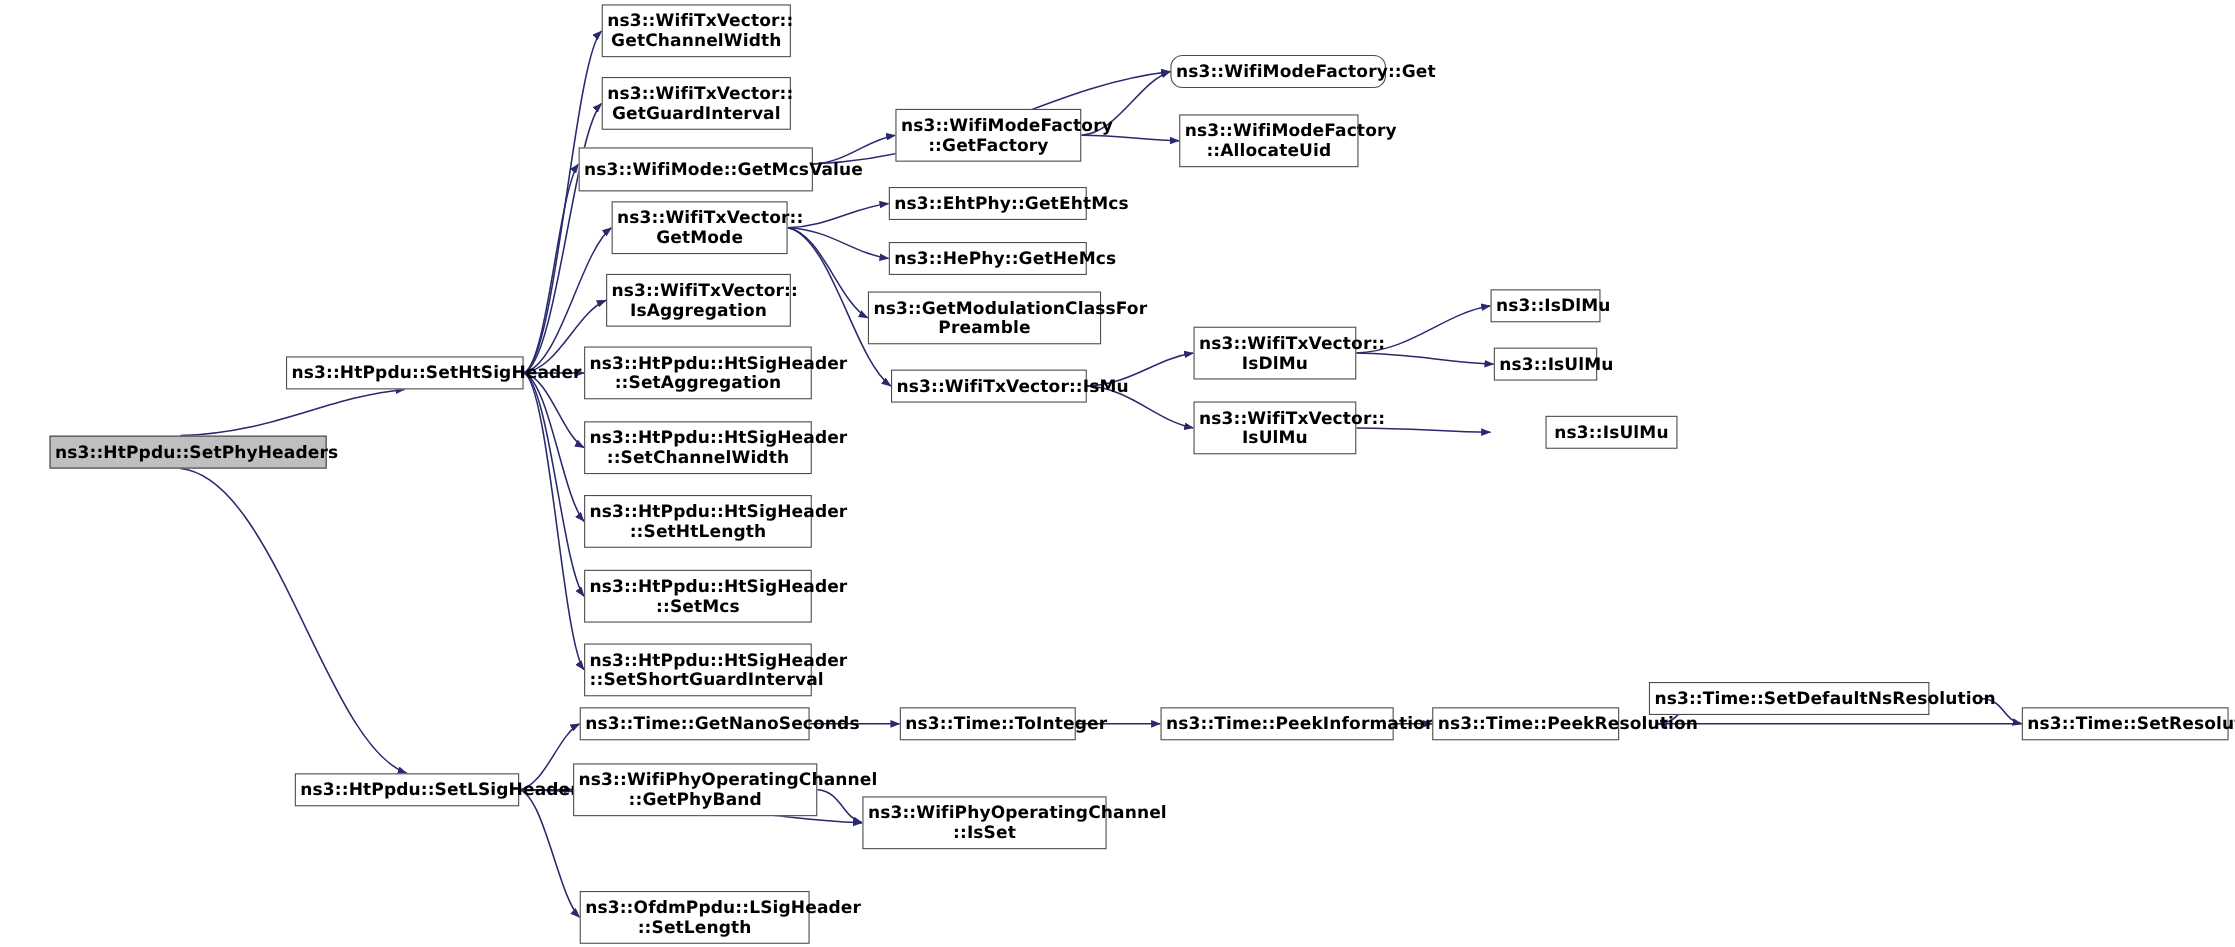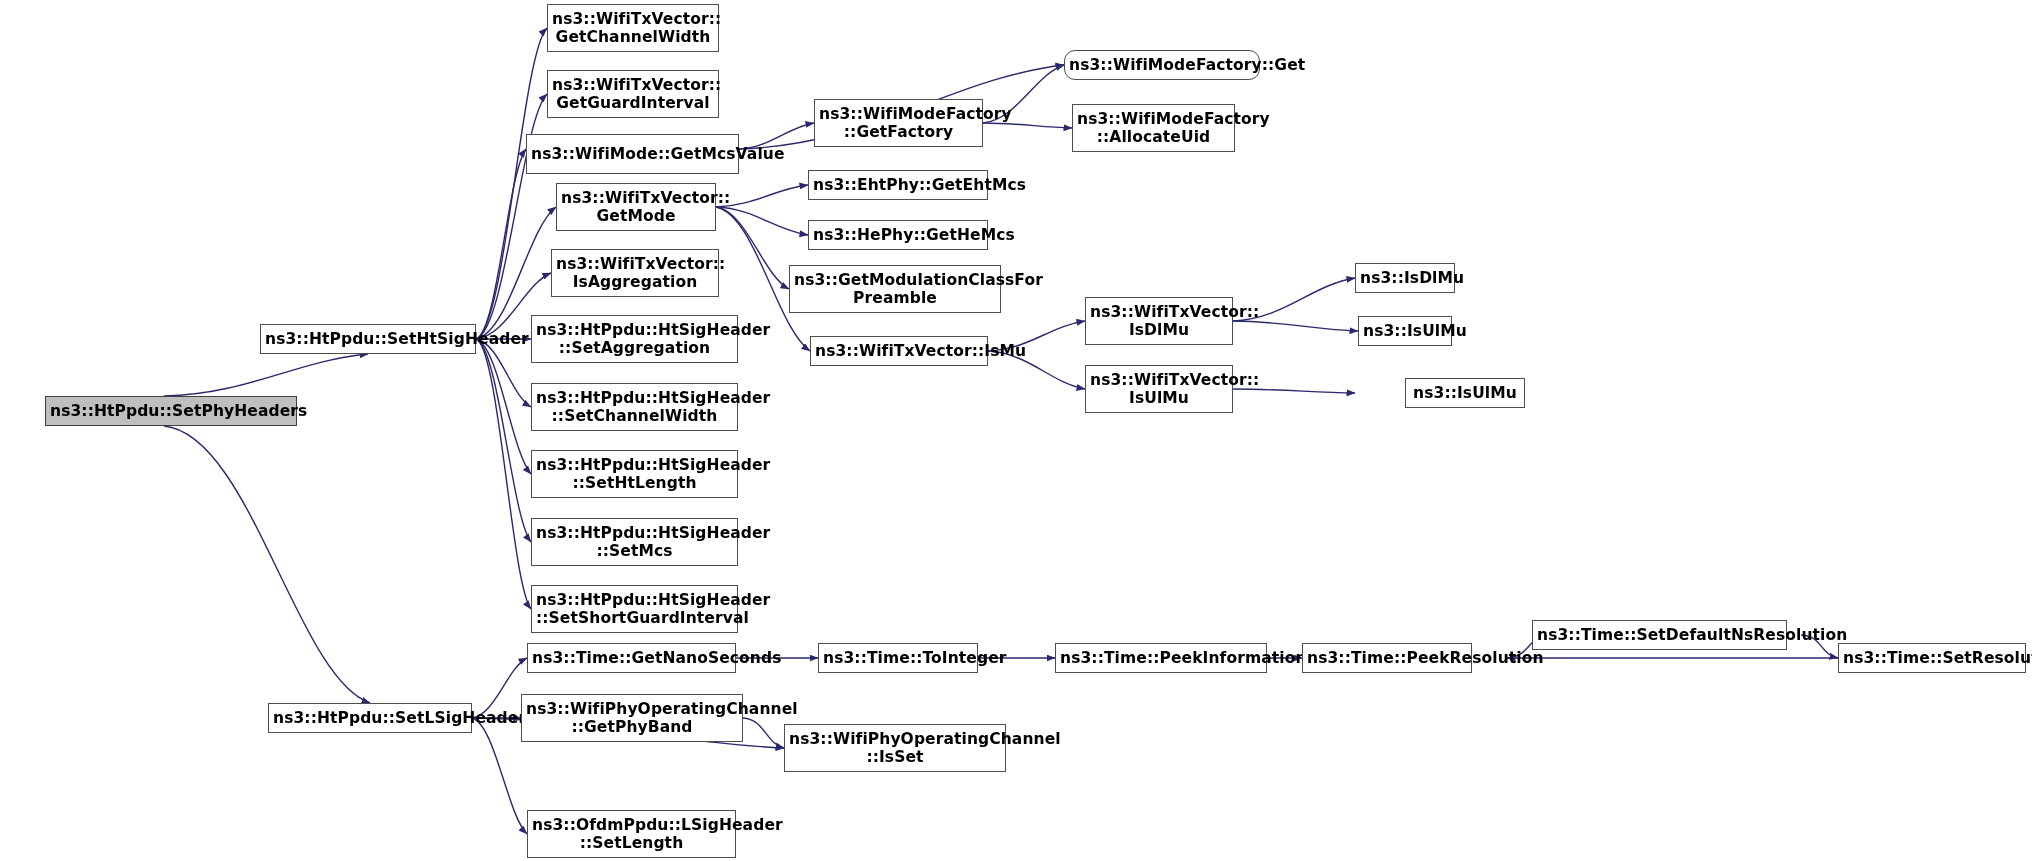--- a/index.html
+++ b/index.html
@@ -130,16 +130,16 @@
 ::AllocateUid</span></div>
       <div class="node" style="left: 1085px; top: 297px; width: 148px; height: 48px;"><span>ns3::WifiTxVector::
 IsDlMu</span></div>
       <div class="node" style="left: 1085px; top: 365px; width: 148px; height: 48px;"><span>ns3::WifiTxVector::
 IsUlMu</span></div>
       <div class="node" style="left: 1055px; top: 643px; width: 212px; height: 30px;"><span>ns3::Time::PeekInformation</span></div>
       <div class="node" style="left: 1355px; top: 263px; width: 100px; height: 30px;"><span>ns3::IsDlMu</span></div>
       <div class="node" style="left: 1358px; top: 316px; width: 94px; height: 30px;"><span>ns3::IsUlMu</span></div>
       <div class="node" style="left: 1405px; top: 378px; width: 120px; height: 30px;"><span>ns3::IsUlMu</span></div>
       <div class="node" style="left: 1302px; top: 643px; width: 170px; height: 30px;"><span>ns3::Time::PeekResolution</span></div>
-      <div class="node" style="left: 1532px; top: 620px; width: 255px; height: 30px;"><span>ns3::Time::SetDefaultNsResolution</span></div>
+      <div class="node" style="left: 1499px; top: 620px; width: 255px; height: 30px;"><span>ns3::Time::SetDefaultNsResolution</span></div>
       <div class="node" style="left: 1838px; top: 643px; width: 188px; height: 30px;"><span>ns3::Time::SetResolution</span></div>
     </div>
 </div>
 
 </body></html>

